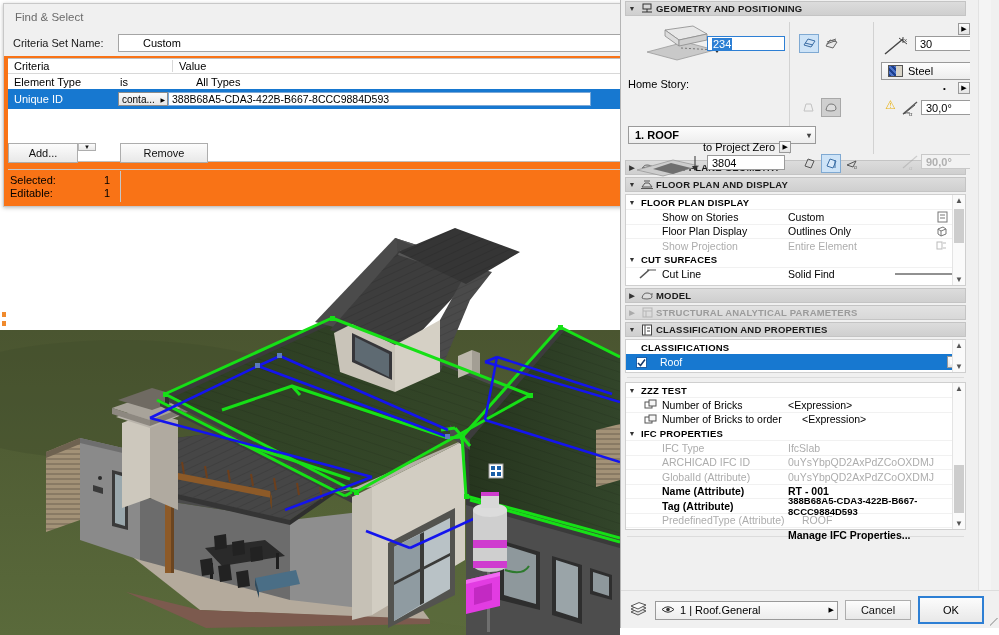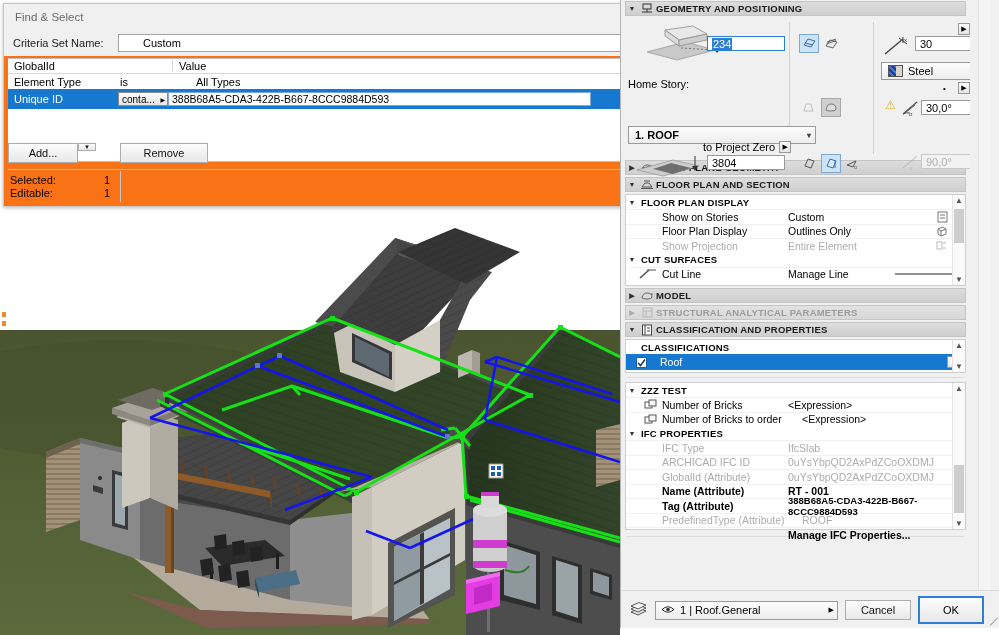--- a/index.html
+++ b/index.html
@@ -153,21 +153,21 @@
   }
   .divider-v {
     position: absolute; top: 4px; bottom: 4px; width: 1px; background: #d2d2d2;
   }
   .ta { position: absolute; }
   .numfld {
     background: #fff; border: 1px solid #9a9a9a; height: 15px;
     font-size: 11px; display: flex; align-items: center; padding-left: 4px;
   }
   .numfld.focus { border: 1px solid #2d7fd4; }
-  .numfld.dis { background: #f2f2f2; color: #b0b0b0; border-color: #c9c9c9; }
+  .numfld.dis { background: #f2f2f2; color: #b0b0b0; border-color: #c9c9c9; font-weight: bold; }
   .selnum {
     background: #2d7fd4; color: #fff; padding: 0 1px;
   }
   .combo {
     background: linear-gradient(#fdfdfd,#ededed);
     border: 1px solid #9a9a9a; height: 18px;
     font-size: 11px; display: flex; align-items: center;
     padding: 0 4px 0 6px; font-weight: bold;
     justify-content: space-between;
   }
@@ -498,21 +498,21 @@
       <span>Find &amp; Select</span>
     </div>
 
     <div id="fs-crit-set">
       <span class="lbl">Criteria Set Name:</span>
       <div class="fld">Custom</div>
     </div>
 
     <div id="fs-table">
       <div class="fs-hdr">
-        <span class="c1">GlobalId</span>
+        <span class="c1">Criteria</span>
         <span class="c2"></span>
         <span class="c3">Value</span>
       </div>
 
       <div class="fs-row">
         <span class="c1">Element Type</span>
         <span class="c2">is</span>
         <span class="c3">All Types</span>
       </div>
 
@@ -723,21 +723,21 @@
 
       <div class="sect-hdr">
         <span class="tri">▼</span>
         <span class="sect-ico">
           <svg width="14" height="11" viewBox="0 0 14 11">
               <polygon points="2,8 12,8 9,4 5,4" fill="#d8d8d8" stroke="#555"></polygon>
               <line x1="1" y1="9.5" x2="13" y2="9.5" stroke="#555"></line>
               <line x1="4" y1="2" x2="10" y2="2" stroke="#555"></line>
             </svg>
         </span>
-        <span>FLOOR PLAN AND SECTION</span>
+        <span>FLOOR PLAN AND DISPLAY</span>
       </div>
 
       <div class="listblock" style="height:92px;">
         <div class="lb-scroll">
           <span style="margin-top:1px;">▲</span>
           <span style="margin-bottom:1px;">▼</span>
           <div class="lb-thumb" style="top:14px;height:34px;"></div>
         </div>
 
         <div class="grp-row">
@@ -791,21 +791,21 @@
         </div>
 
         <div class="prop-row">
           <span class="ico">
             <svg width="20" height="12" viewBox="0 0 20 12">
                 <line x1="2" y1="10" x2="11" y2="2" stroke="#555" stroke-width="1.6"></line>
                 <line x1="9" y1="2" x2="18" y2="2" stroke="#555"></line>
               </svg>
           </span>
           <span class="k">Cut Line</span>
-          <span class="v">Manage Line</span>
+          <span class="v">Solid Find</span>
           <span class="tail" style="width:72px;">
             <svg width="68" height="4" viewBox="0 0 68 4">
                 <line x1="0" y1="2" x2="68" y2="2" stroke="#222"></line>
               </svg>
           </span>
         </div>
 
       </div>
 
       <div class="sect-hdr" style="margin-top:2px;">

